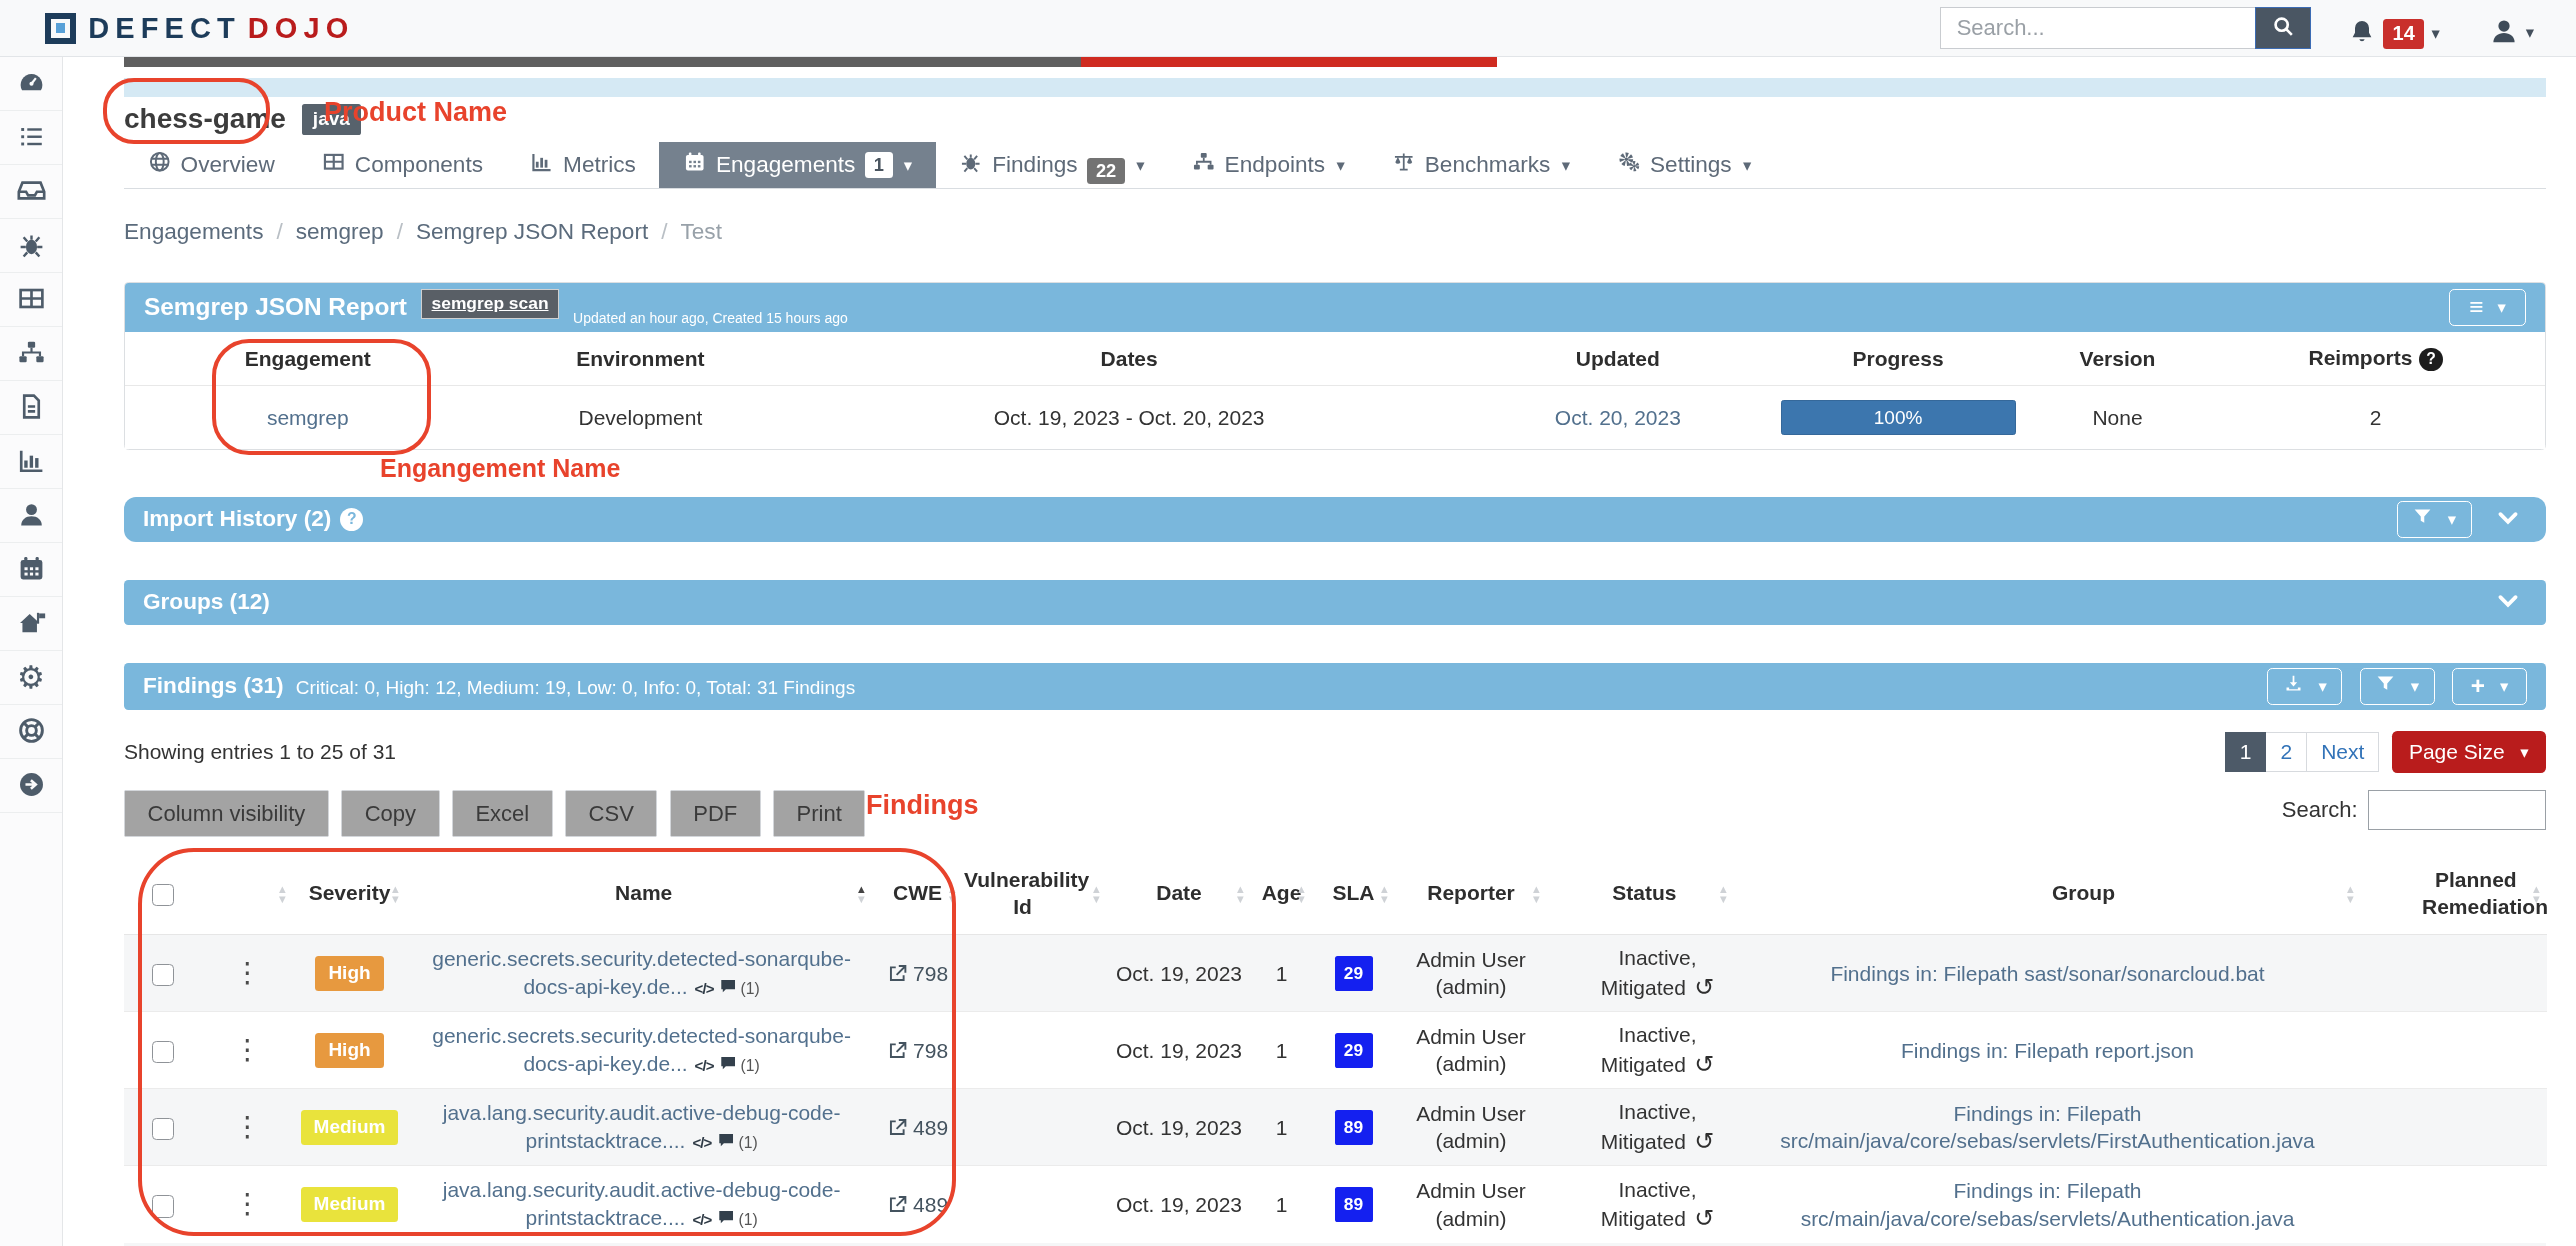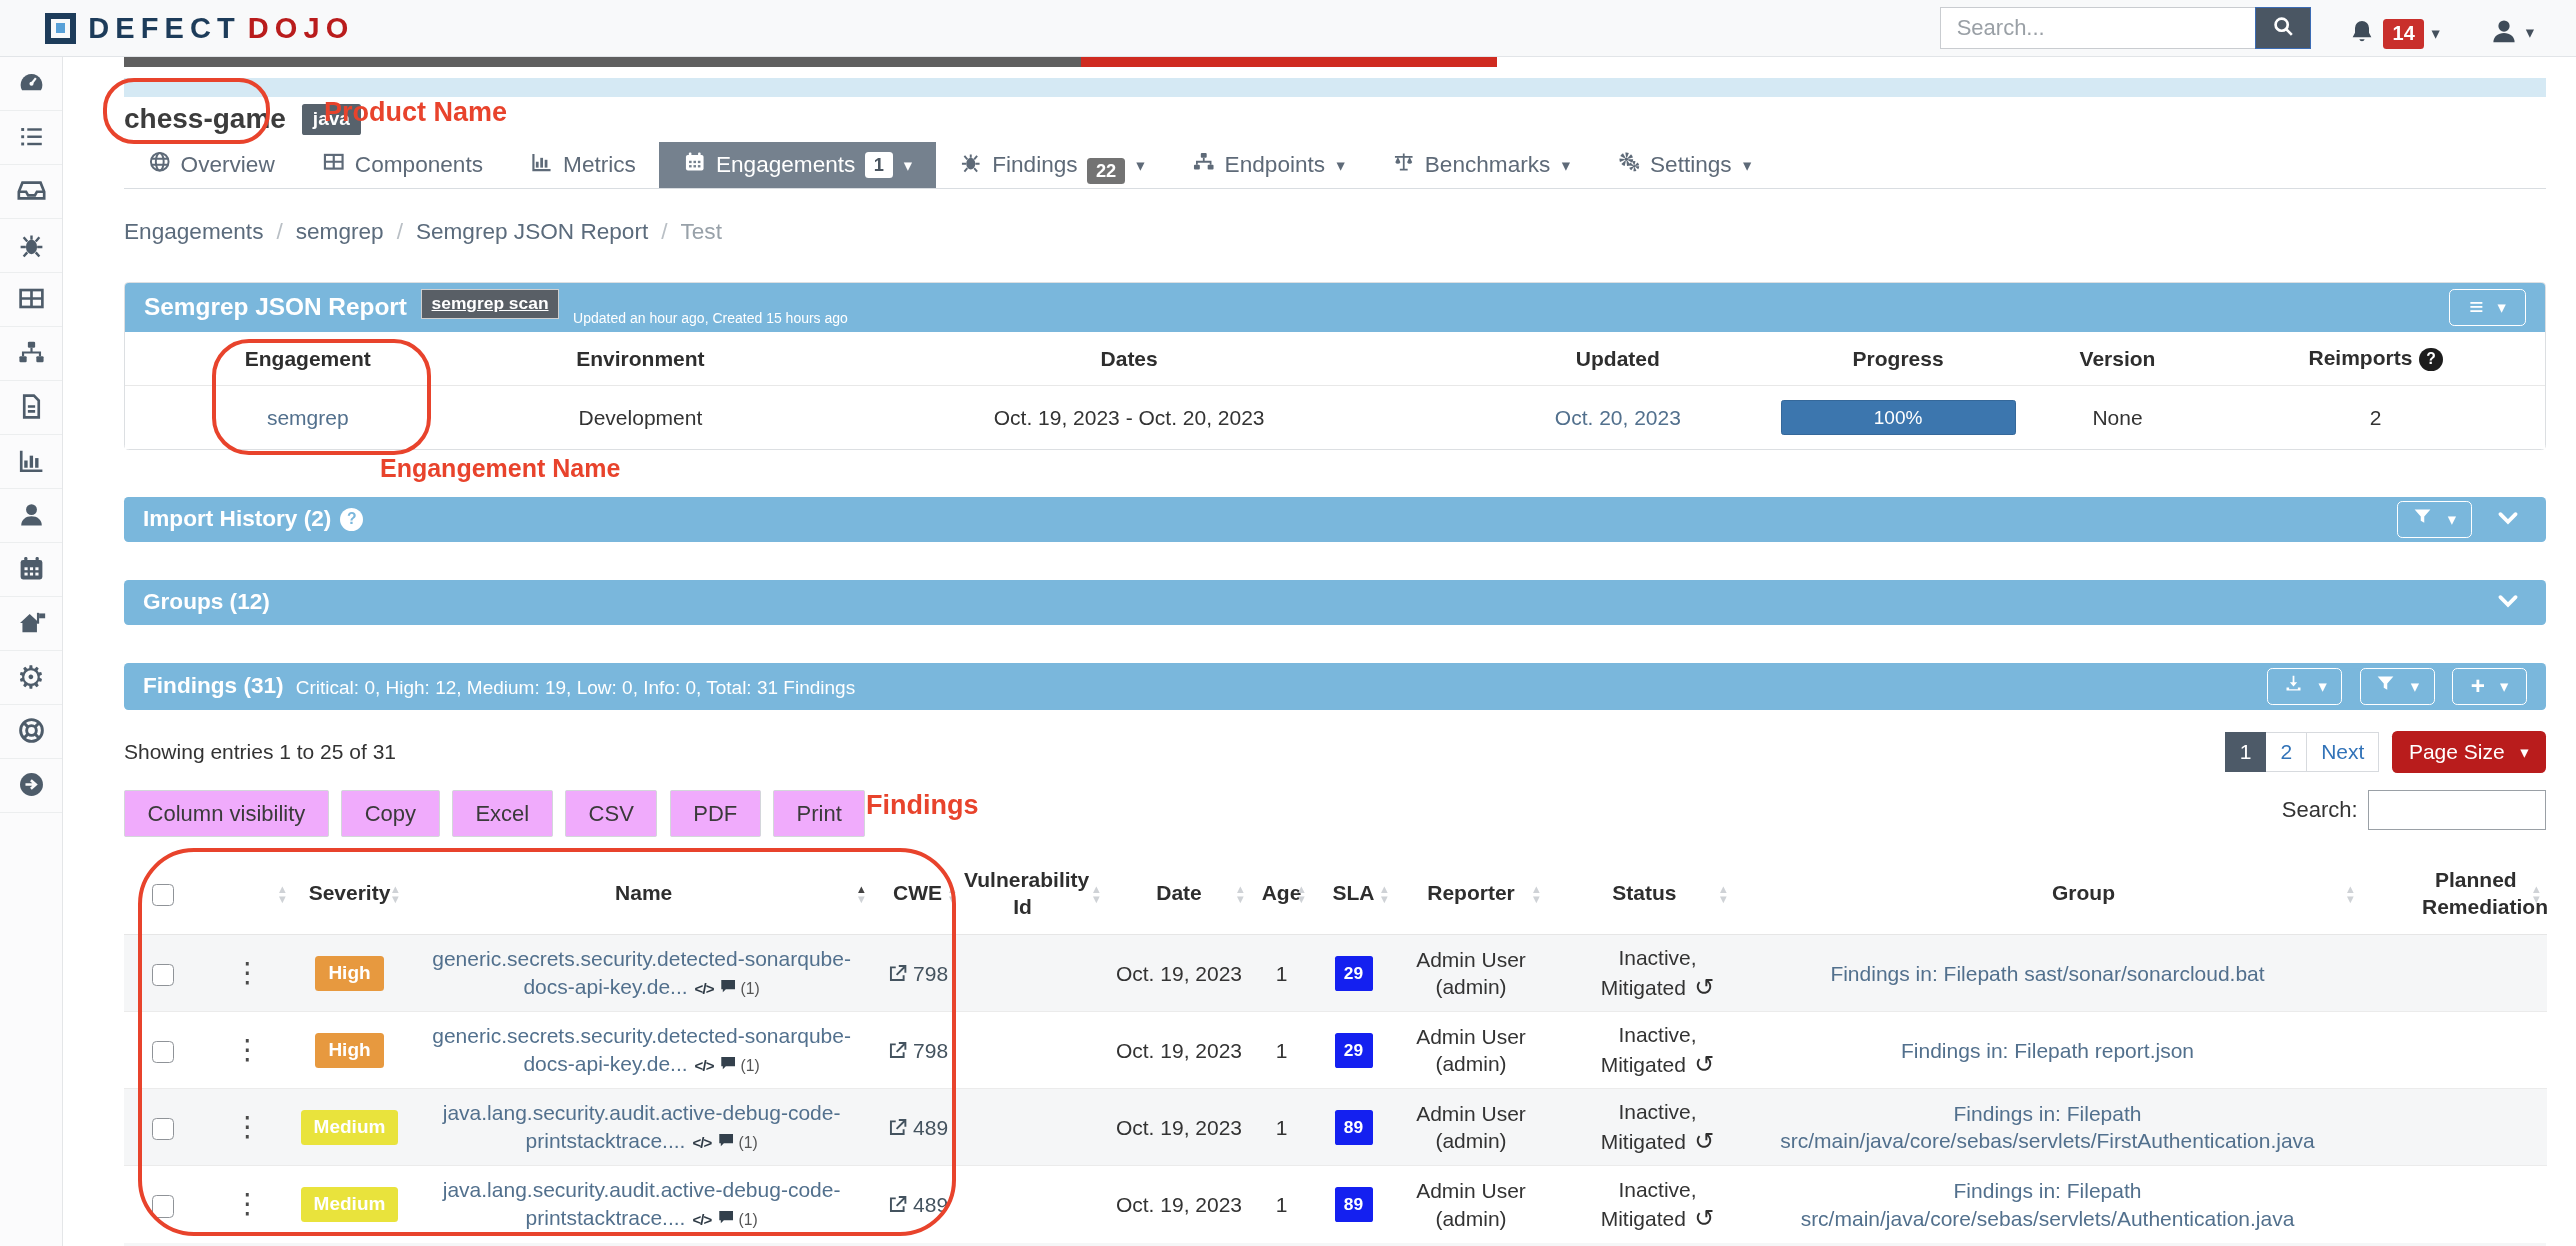--- a/index.html
+++ b/index.html
@@ -87,21 +87,21 @@
   .progress-wrap { width: 235px; height: 35px; margin: 0 auto; background: #3c76ae; border: 0.9px solid #35689a;
                    border-radius: 2.6px; color: #fff; font-size: 19px; display: flex; align-items: center; justify-content: center; }
   .qmark { display: inline-flex; width: 23.5px; height: 23.5px; border-radius: 50%; align-items: center; justify-content: center;
            font-size: 15.7px; font-weight: bold; vertical-align: middle; margin-left: 7px; }
   .qmark.dark { background: #1d1d1d; color: #fff; }
   .qmark.light { background: #fff; color: #7ab7dc; }
 
   
   .section-bar { height: 45px; background: #7ab7dc; border-radius: 4.4px; display: flex; align-items: center;
                  padding: 0 19px; color: #fff; }
-  .section-bar.first { margin-top: 47px; }
+  .section-bar.first { margin-top: 47px; border-radius: 12px; }
   .section-bar.later { margin-top: 38px; }
   .section-bar.tall { height: 47px; }
   .section-title { font-size: 22.6px; font-weight: bold; }
   .section-sub { font-size: 19px; margin-left: 12.2px; margin-top: 3.5px; }
   .bar-controls { margin-left: auto; display: flex; align-items: center; gap: 17.4px; }
   .bar-btn { border: 1.7px solid #fff; border-radius: 5.2px; height: 37px; min-width: 75px; display: flex; align-items: center;
              justify-content: center; gap: 7.8px; color: #fff; background: transparent; cursor: pointer; font-size: 21px; }
   .bar-btn svg { width: 21px; height: 21px; }
   .chevron-btn { background: transparent; border: none; cursor: pointer; display: flex; align-items: center; }
   .chevron-btn svg { width: 26px; height: 26px; }
@@ -112,21 +112,21 @@
   .showing { font-size: 21px; color: #333; }
   .pager { margin-left: auto; display: flex; align-items: center; }
   .page-btn { height: 40px; min-width: 40px; border: 0.9px solid #d7dade; background: #fff; color: #3273b8;
               font-size: 21px; display: flex; align-items: center; justify-content: center; padding: 0 14px; cursor: pointer; }
   .page-btn + .page-btn { border-left: none; }
   .page-btn.active { background: #4d5a68; color: #fff; border-color: #4d5a68; }
   .page-size-btn { margin-left: 12.2px; height: 42px; background: #b91c1c; color: #fff; border: none; border-radius: 5.2px;
                    padding: 0 17.4px; font-size: 21px; display: flex; align-items: center; gap: 8.7px; cursor: pointer; }
   .controls-row2 { margin-top: 17.4px; display: flex; align-items: flex-start; }
   .export-group { display: flex; gap: 12.2px; }
-  .export-btn { height: 47px; border: 0.9px solid #d3d6da; background: #f0abfc; color: #3a3a3a; font-size: 22px;
+  .export-btn { height: 47px; border: 0.9px solid #d3d6da; background: #a3a3a3; color: #3a3a3a; font-size: 22px;
                 padding: 0 22.6px; border-radius: 1.7px; cursor: pointer; font-family: inherit; }
   .search-group { margin-left: auto; display: flex; align-items: center; gap: 10.4px; }
   .search-group label { font-size: 22px; color: #333; }
   .search-group input { width: 178px; height: 40px; border: 0.9px solid #9aa0a6; font-size: 21px; padding: 0 8.7px;
                         outline: none; font-family: inherit; }
 
   
   table.findings { margin-top: 15.7px; width: 100%; border-collapse: collapse; table-layout: fixed; }
   table.findings th { height: 82px; font-size: 21px; font-weight: bold; color: #2e2e2e; vertical-align: middle;
                       border-bottom: 0.9px solid #e6e6e6; position: relative; text-align: center; line-height: 1.25; }

